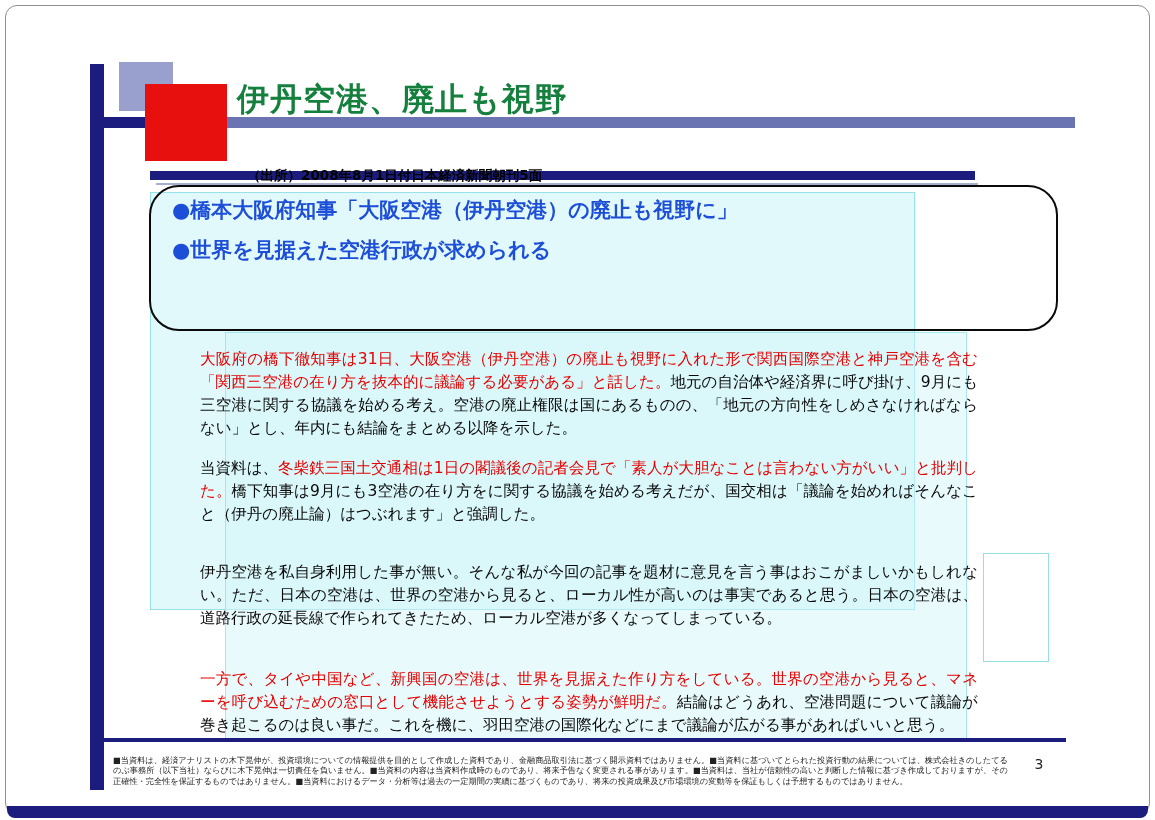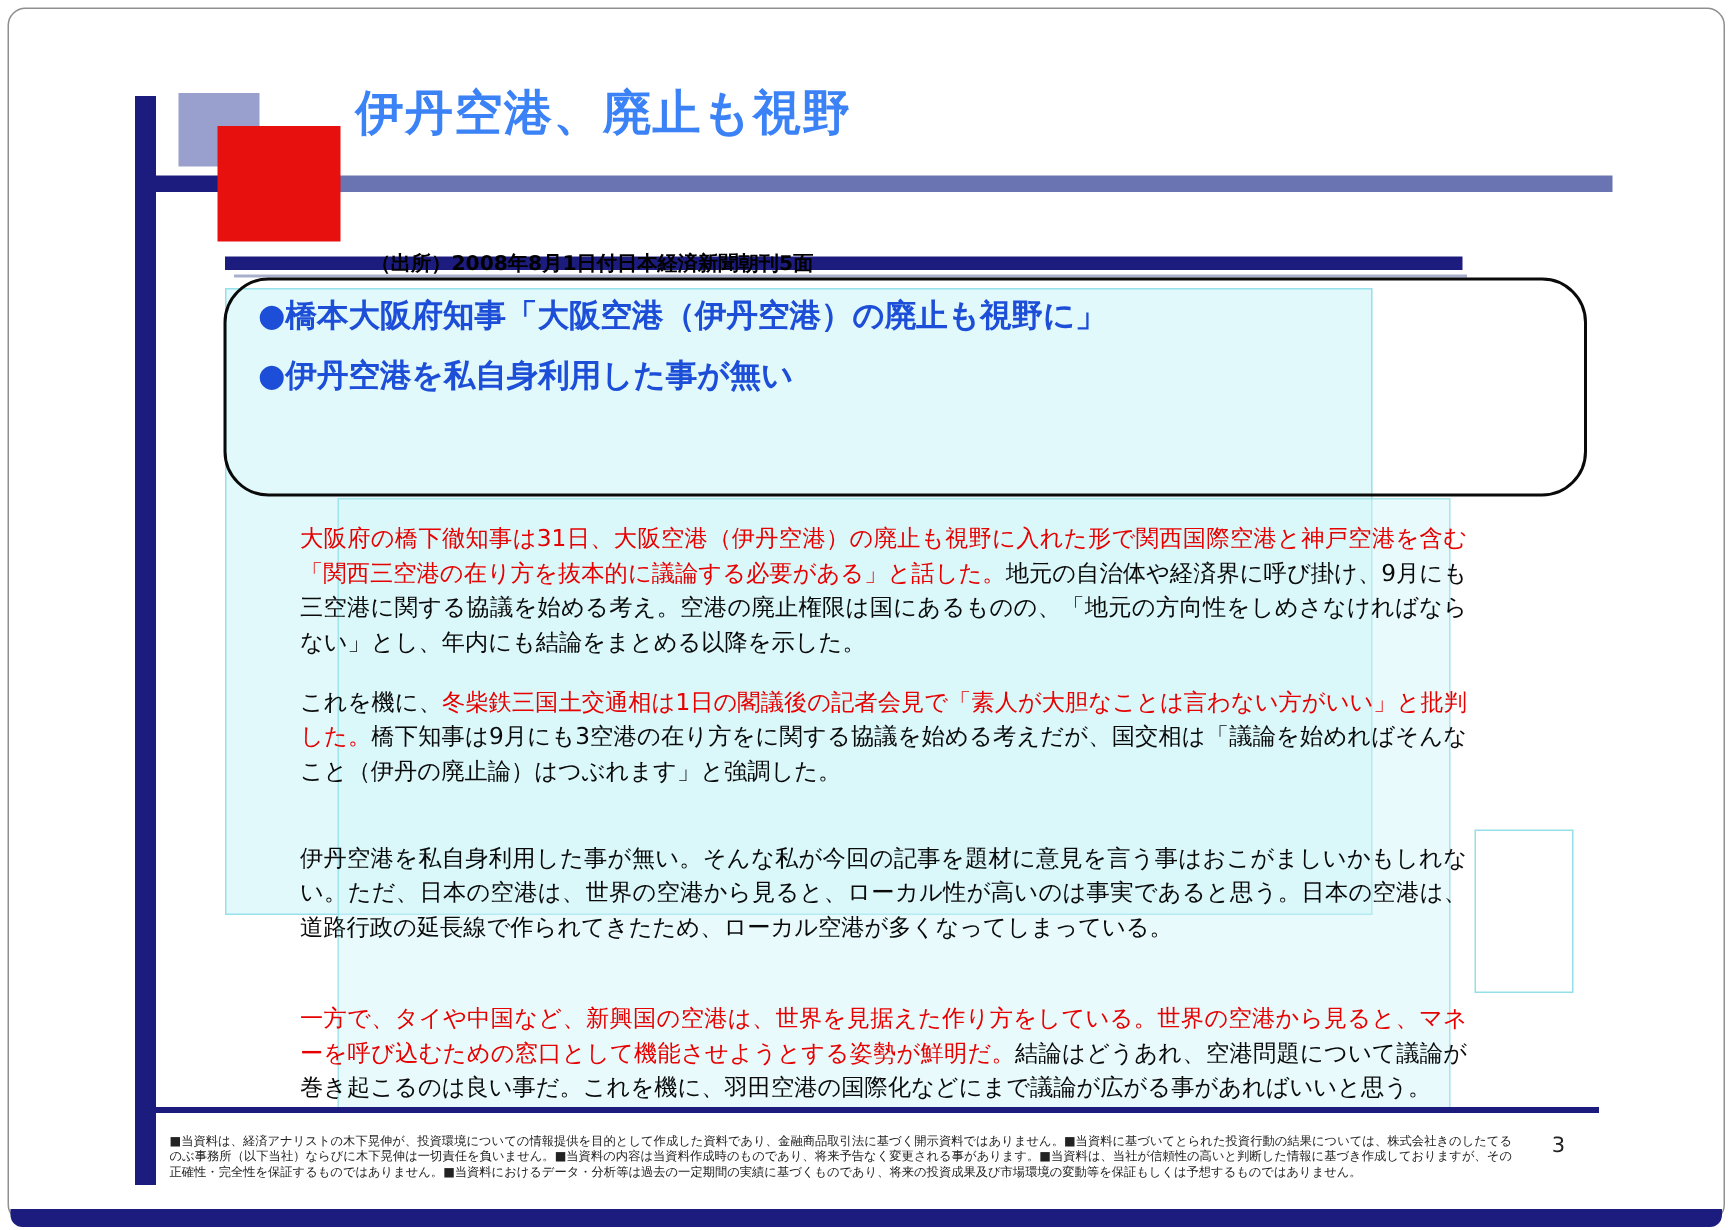--- a/index.html
+++ b/index.html
@@ -27,22 +27,22 @@
 
   
   .lavender-sq{left:119px;top:62px;width:54px;height:49px;background:var(--lavender);z-index:2;}
   .title-underline{
     left:101px;top:117px;width:974px;height:11px;z-index:2;
     background:linear-gradient(90deg,var(--navy) 0 49px,var(--slate) 49px 100%);
   }
   .red-sq{left:145px;top:84px;width:82px;height:77px;background:var(--accent-red);z-index:3;}
 
   .slide-title{
-    left:237px;top:54px;width:760px;z-index:4;
-    font-size:32px;font-weight:bold;color:#3b82f6;letter-spacing:1px;white-space:nowrap;
+    left:237px;top:78px;width:760px;z-index:4;
+    font-size:32px;font-weight:bold;color:#15803d;letter-spacing:1px;white-space:nowrap;
   }
   .source-caption{
     left:247px;top:131px;width:600px;z-index:4;
     font-size:13.5px;font-weight:bold;color:#000;white-space:nowrap;margin-top:36px;
   }
   .source-bar{left:150px;top:171px;width:825px;height:9px;background:var(--navy);z-index:2;}
   .source-thinline{left:156px;top:183px;width:822px;height:2px;background:#a9b0cc;z-index:2;}
 
   
   .wash1{left:150px;top:192px;width:763px;height:416px;
@@ -97,23 +97,23 @@
 <div class="abs source-bar"></div>
 <div class="abs source-thinline"></div>
 
 <div class="abs wash1"></div>
 <div class="abs wash2"></div>
 <div class="abs wash3"></div>
 
 <div class="abs points-box"></div>
 <div class="abs points-list">
   <div class="point-item">●橋本大阪府知事「大阪空港（伊丹空港）の廃止も視野に」</div>
-  <div class="point-item">●伊丹空港を私自身利用した事が無い</div>
+  <div class="point-item">●世界を見据えた空港行政が求められる</div>
 </div>
 
 <div class="abs para p1"><span class="run-red">大阪府の橋下徹知事は31日、大阪空港（伊丹空港）の廃止も視野に入れた形で関西国際空港と神戸空港を含む「関西三空港の在り方を抜本的に議論する必要がある」と話した。</span><span class="run-black">地元の自治体や経済界に呼び掛け、9月にも三空港に関する協議を始める考え。空港の廃止権限は国にあるものの、「地元の方向性をしめさなければならない」とし、年内にも結論をまとめる以降を示した。</span></div>
-<div class="abs para p2"><span class="run-black">これを機に、</span><span class="run-red">冬柴鉄三国土交通相は1日の閣議後の記者会見で「素人が大胆なことは言わない方がいい」と批判した。</span><span class="run-black">橋下知事は9月にも3空港の在り方をに関する協議を始める考えだが、国交相は「議論を始めればそんなこと（伊丹の廃止論）はつぶれます」と強調した。</span></div>
+<div class="abs para p2"><span class="run-black">当資料は、</span><span class="run-red">冬柴鉄三国土交通相は1日の閣議後の記者会見で「素人が大胆なことは言わない方がいい」と批判した。</span><span class="run-black">橋下知事は9月にも3空港の在り方をに関する協議を始める考えだが、国交相は「議論を始めればそんなこと（伊丹の廃止論）はつぶれます」と強調した。</span></div>
 <div class="abs para p3"><span class="run-black">伊丹空港を私自身利用した事が無い。そんな私が今回の記事を題材に意見を言う事はおこがましいかもしれない。ただ、日本の空港は、世界の空港から見ると、ローカル性が高いのは事実であると思う。日本の空港は、道路行政の延長線で作られてきたため、ローカル空港が多くなってしまっている。</span></div>
 <div class="abs para p4"><span class="run-red">一方で、タイや中国など、新興国の空港は、世界を見据えた作り方をしている。世界の空港から見ると、マネーを呼び込むための窓口として機能させようとする姿勢が鮮明だ。</span><span class="run-black">結論はどうあれ、空港問題について議論が巻き起こるのは良い事だ。これを機に、羽田空港の国際化などにまで議論が広がる事があればいいと思う。</span></div>
 
 <div class="abs footer-divider"></div>
 <div class="abs disclaimer">■当資料は、経済アナリストの木下晃伸が、投資環境についての情報提供を目的として作成した資料であり、金融商品取引法に基づく開示資料ではありません。■当資料に基づいてとられた投資行動の結果については、株式会社きのしたてるのぶ事務所（以下当社）ならびに木下晃伸は一切責任を負いません。■当資料の内容は当資料作成時のものであり、将来予告なく変更される事があります。■当資料は、当社が信頼性の高いと判断した情報に基づき作成しておりますが、その正確性・完全性を保証するものではありません。■当資料におけるデータ・分析等は過去の一定期間の実績に基づくものであり、将来の投資成果及び市場環境の変動等を保証もしくは予想するものではありません。</div>
 <div class="abs page-number">3</div>
 
 </body></html>

